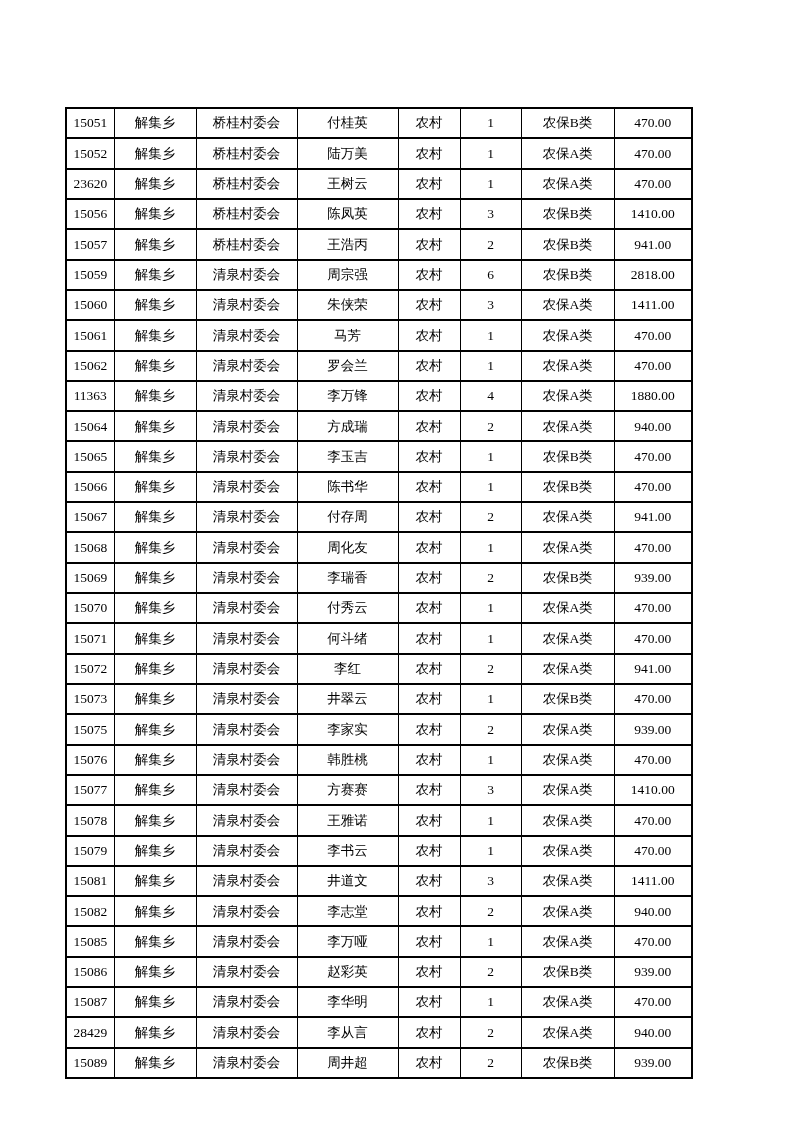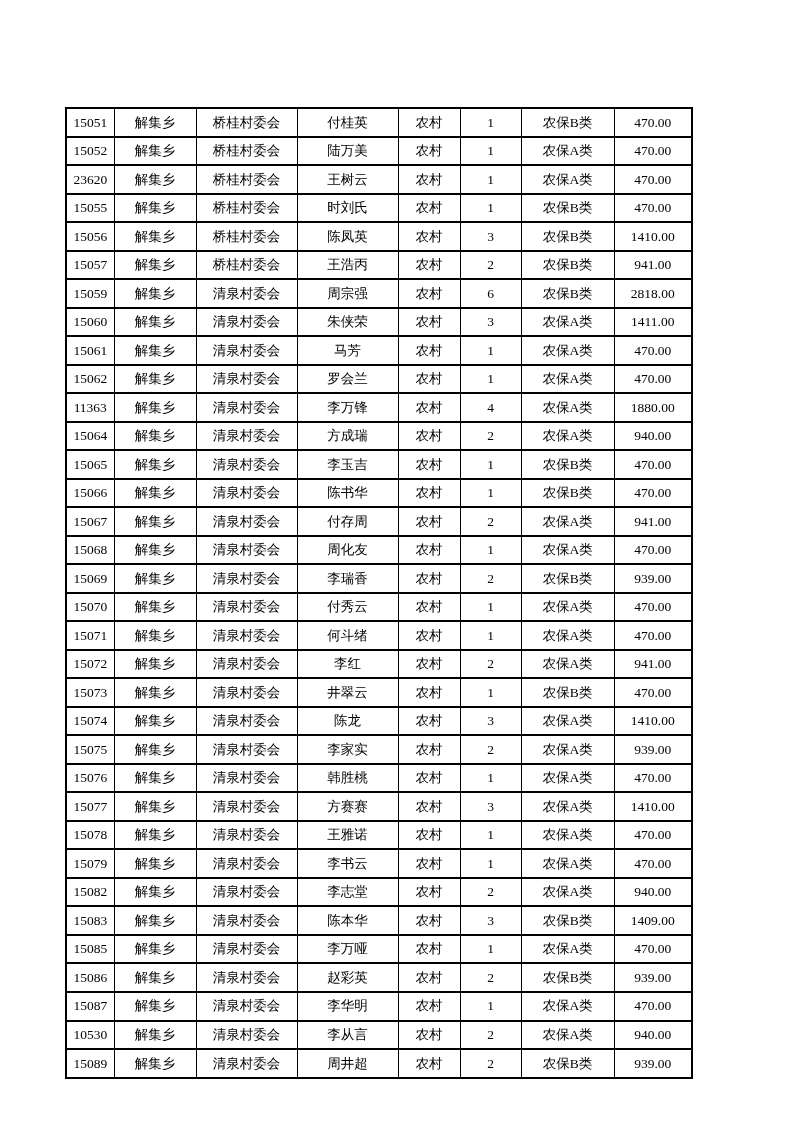--- a/index.html
+++ b/index.html
@@ -87,30 +87,20 @@
           <td>23620</td>
           <td>解集乡</td>
           <td>桥桂村委会</td>
           <td>王树云</td>
           <td>农村</td>
           <td>1</td>
           <td>农保A类</td>
           <td>470.00</td>
         </tr>
         <tr>
-          <td>15055</td>
-          <td>解集乡</td>
-          <td>桥桂村委会</td>
-          <td>时刘氏</td>
-          <td>农村</td>
-          <td>1</td>
-          <td>农保B类</td>
-          <td>470.00</td>
-        </tr>
-        <tr>
           <td>15056</td>
           <td>解集乡</td>
           <td>桥桂村委会</td>
           <td>陈凤英</td>
           <td>农村</td>
           <td>3</td>
           <td>农保B类</td>
           <td>1410.00</td>
         </tr>
         <tr>
@@ -267,131 +257,121 @@
           <td>15073</td>
           <td>解集乡</td>
           <td>清泉村委会</td>
           <td>井翠云</td>
           <td>农村</td>
           <td>1</td>
           <td>农保B类</td>
           <td>470.00</td>
         </tr>
         <tr>
-          <td>15074</td>
-          <td>解集乡</td>
-          <td>清泉村委会</td>
-          <td>陈龙</td>
+          <td>15075</td>
+          <td>解集乡</td>
+          <td>清泉村委会</td>
+          <td>李家实</td>
+          <td>农村</td>
+          <td>2</td>
+          <td>农保A类</td>
+          <td>939.00</td>
+        </tr>
+        <tr>
+          <td>15076</td>
+          <td>解集乡</td>
+          <td>清泉村委会</td>
+          <td>韩胜桃</td>
+          <td>农村</td>
+          <td>1</td>
+          <td>农保A类</td>
+          <td>470.00</td>
+        </tr>
+        <tr>
+          <td>15077</td>
+          <td>解集乡</td>
+          <td>清泉村委会</td>
+          <td>方赛赛</td>
           <td>农村</td>
           <td>3</td>
           <td>农保A类</td>
           <td>1410.00</td>
         </tr>
         <tr>
-          <td>15075</td>
-          <td>解集乡</td>
-          <td>清泉村委会</td>
-          <td>李家实</td>
-          <td>农村</td>
-          <td>2</td>
-          <td>农保A类</td>
+          <td>15078</td>
+          <td>解集乡</td>
+          <td>清泉村委会</td>
+          <td>王雅诺</td>
+          <td>农村</td>
+          <td>1</td>
+          <td>农保A类</td>
+          <td>470.00</td>
+        </tr>
+        <tr>
+          <td>15079</td>
+          <td>解集乡</td>
+          <td>清泉村委会</td>
+          <td>李书云</td>
+          <td>农村</td>
+          <td>1</td>
+          <td>农保A类</td>
+          <td>470.00</td>
+        </tr>
+        <tr>
+          <td>15081</td>
+          <td>解集乡</td>
+          <td>清泉村委会</td>
+          <td>井道文</td>
+          <td>农村</td>
+          <td>3</td>
+          <td>农保A类</td>
+          <td>1411.00</td>
+        </tr>
+        <tr>
+          <td>15082</td>
+          <td>解集乡</td>
+          <td>清泉村委会</td>
+          <td>李志堂</td>
+          <td>农村</td>
+          <td>2</td>
+          <td>农保A类</td>
+          <td>940.00</td>
+        </tr>
+        <tr>
+          <td>15085</td>
+          <td>解集乡</td>
+          <td>清泉村委会</td>
+          <td>李万哑</td>
+          <td>农村</td>
+          <td>1</td>
+          <td>农保A类</td>
+          <td>470.00</td>
+        </tr>
+        <tr>
+          <td>15086</td>
+          <td>解集乡</td>
+          <td>清泉村委会</td>
+          <td>赵彩英</td>
+          <td>农村</td>
+          <td>2</td>
+          <td>农保B类</td>
           <td>939.00</td>
         </tr>
         <tr>
-          <td>15076</td>
-          <td>解集乡</td>
-          <td>清泉村委会</td>
-          <td>韩胜桃</td>
-          <td>农村</td>
-          <td>1</td>
-          <td>农保A类</td>
-          <td>470.00</td>
-        </tr>
-        <tr>
-          <td>15077</td>
-          <td>解集乡</td>
-          <td>清泉村委会</td>
-          <td>方赛赛</td>
-          <td>农村</td>
-          <td>3</td>
-          <td>农保A类</td>
-          <td>1410.00</td>
-        </tr>
-        <tr>
-          <td>15078</td>
-          <td>解集乡</td>
-          <td>清泉村委会</td>
-          <td>王雅诺</td>
-          <td>农村</td>
-          <td>1</td>
-          <td>农保A类</td>
-          <td>470.00</td>
-        </tr>
-        <tr>
-          <td>15079</td>
-          <td>解集乡</td>
-          <td>清泉村委会</td>
-          <td>李书云</td>
-          <td>农村</td>
-          <td>1</td>
-          <td>农保A类</td>
-          <td>470.00</td>
-        </tr>
-        <tr>
-          <td>15082</td>
-          <td>解集乡</td>
-          <td>清泉村委会</td>
-          <td>李志堂</td>
-          <td>农村</td>
-          <td>2</td>
-          <td>农保A类</td>
-          <td>940.00</td>
-        </tr>
-        <tr>
-          <td>15083</td>
-          <td>解集乡</td>
-          <td>清泉村委会</td>
-          <td>陈本华</td>
-          <td>农村</td>
-          <td>3</td>
-          <td>农保B类</td>
-          <td>1409.00</td>
-        </tr>
-        <tr>
-          <td>15085</td>
-          <td>解集乡</td>
-          <td>清泉村委会</td>
-          <td>李万哑</td>
-          <td>农村</td>
-          <td>1</td>
-          <td>农保A类</td>
-          <td>470.00</td>
-        </tr>
-        <tr>
-          <td>15086</td>
-          <td>解集乡</td>
-          <td>清泉村委会</td>
-          <td>赵彩英</td>
-          <td>农村</td>
-          <td>2</td>
-          <td>农保B类</td>
-          <td>939.00</td>
-        </tr>
-        <tr>
           <td>15087</td>
           <td>解集乡</td>
           <td>清泉村委会</td>
           <td>李华明</td>
           <td>农村</td>
           <td>1</td>
           <td>农保A类</td>
           <td>470.00</td>
         </tr>
         <tr>
-          <td>10530</td>
+          <td>28429</td>
           <td>解集乡</td>
           <td>清泉村委会</td>
           <td>李从言</td>
           <td>农村</td>
           <td>2</td>
           <td>农保A类</td>
           <td>940.00</td>
         </tr>
         <tr>
           <td>15089</td>

